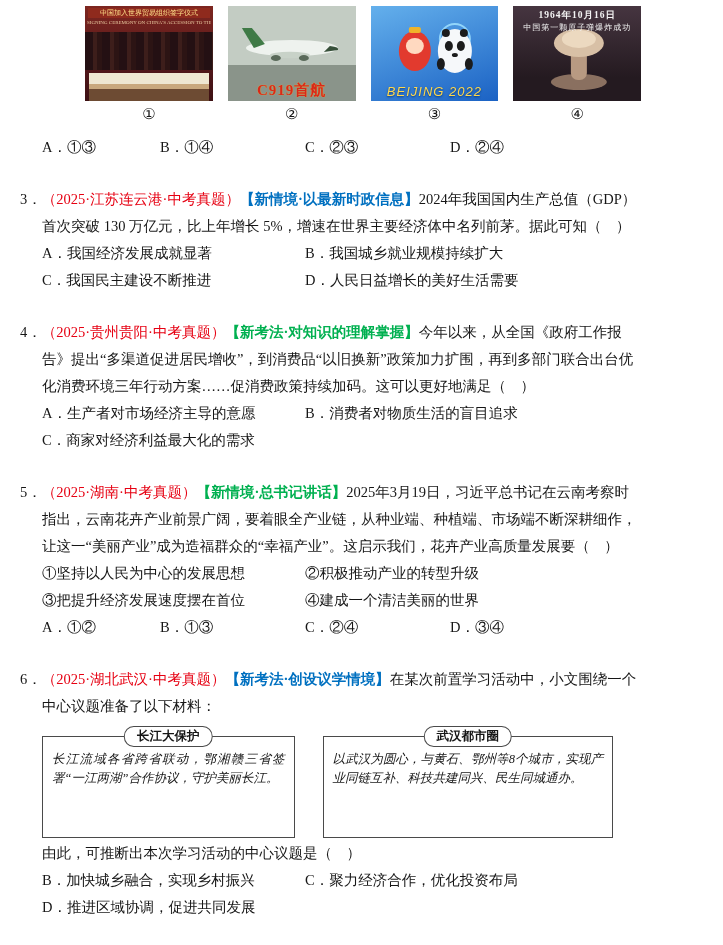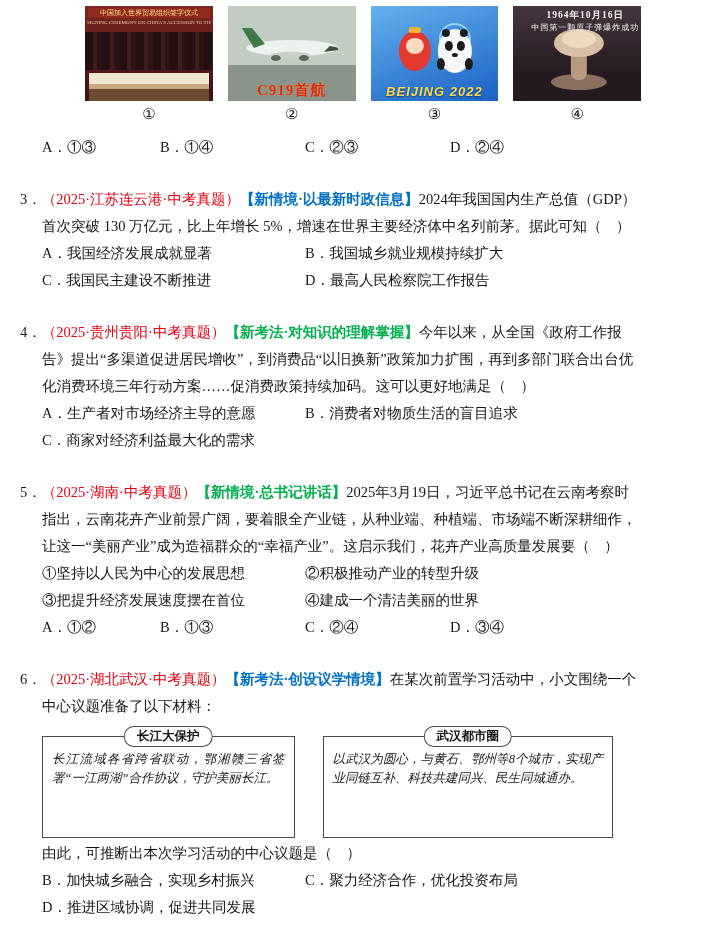--- a/index.html
+++ b/index.html
@@ -27,24 +27,24 @@
     background:repeating-linear-gradient(90deg,#241013 0 8px,#3d1e1b 8px 12px,#2c1414 12px 17px); }
   .wto-table { position:absolute; bottom:0; left:4px; right:4px; height:28px;
     background:linear-gradient(#efe7d2 0 11px,#c9a87e 11px 16px,#6d4b33 16px); }
 
   .fig-c919 { background:linear-gradient(#c3ccc3 0 62%,#8a948a 62%); }
   .c919-text { position:absolute; bottom:1px; width:100%; text-align:center; color:#d8281a;
     font-weight:bold; font-size:15px; letter-spacing:1px; text-shadow:0 0 1px #f2c23a; }
 
   .fig-beijing { background:linear-gradient(160deg,#64b0ec,#1b62c4); }
   .bj-text { position:absolute; bottom:2px; width:100%; text-align:center; color:#ffd84d;
-    font-weight:bold; font-style:italic; font-size:13px; letter-spacing:1px;
+    font-weight:normal; font-style:italic; font-size:13px; letter-spacing:1px;
     font-family:"Liberation Sans","DejaVu Sans",sans-serif; text-shadow:0 1px 2px #083a7c; }
 
-  .fig-bomb { background:linear-gradient(#463540,#241a20 75%);padding-left:8px; }
+  .fig-bomb { background:linear-gradient(#463540,#241a20 75%); }
   .bomb-l1 { position:absolute; top:3px; width:100%; text-align:center; color:#f3f3f3;
     font-size:9.5px; font-weight:bold; letter-spacing:1px; }
   .bomb-l2 { position:absolute; top:16px; width:100%; text-align:center; color:#f3f3f3;
     font-size:8px; letter-spacing:1px; }
 
   
   .opts4 { display:grid; grid-template-columns:118px 145px 145px 1fr;
     padding-left:22px; line-height:27px; }
   .opts2 { display:grid; grid-template-columns:263px 1fr;
     padding-left:22px; line-height:27px; }
@@ -139,21 +139,21 @@
     <span>C．②③</span>
     <span>D．②④</span>
   </div>
 
   <section class="q">
     <p class="q-p"><span>3．</span><span class="q-source">（2025·江苏连云港·中考真题）</span><span class="q-tag tag-blue">【新情境·以最新时政信息】</span><span>2024年我国国内生产总值（GDP）首次突破 130 万亿元，比上年增长 5%，增速在世界主要经济体中名列前茅。据此可知（　）</span></p>
     <div class="opts2">
       <span>A．我国经济发展成就显著</span>
       <span>B．我国城乡就业规模持续扩大</span>
       <span>C．我国民主建设不断推进</span>
-      <span>D．最高人民检察院工作报告</span>
+      <span>D．人民日益增长的美好生活需要</span>
     </div>
   </section>
 
   <section class="q">
     <p class="q-p"><span>4．</span><span class="q-source">（2025·贵州贵阳·中考真题）</span><span class="q-tag tag-green">【新考法·对知识的理解掌握】</span><span>今年以来，从全国《政府工作报告》提出“多渠道促进居民增收”，到消费品“以旧换新”政策加力扩围，再到多部门联合出台优化消费环境三年行动方案……促消费政策持续加码。这可以更好地满足（　）</span></p>
     <div class="opts2">
       <span>A．生产者对市场经济主导的意愿</span>
       <span>B．消费者对物质生活的盲目追求</span>
       <span>C．商家对经济利益最大化的需求</span>
     </div>

